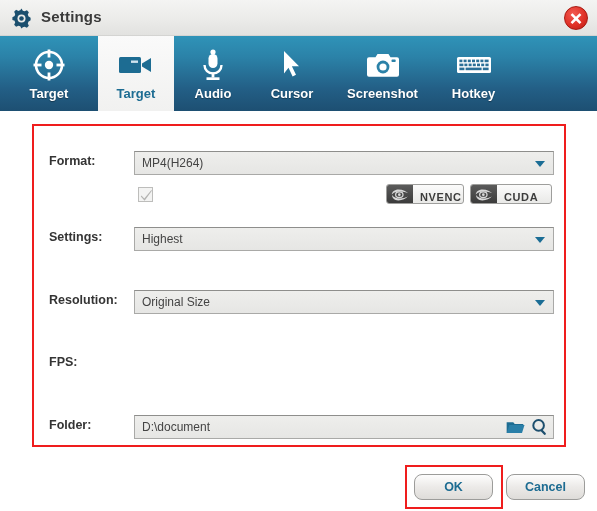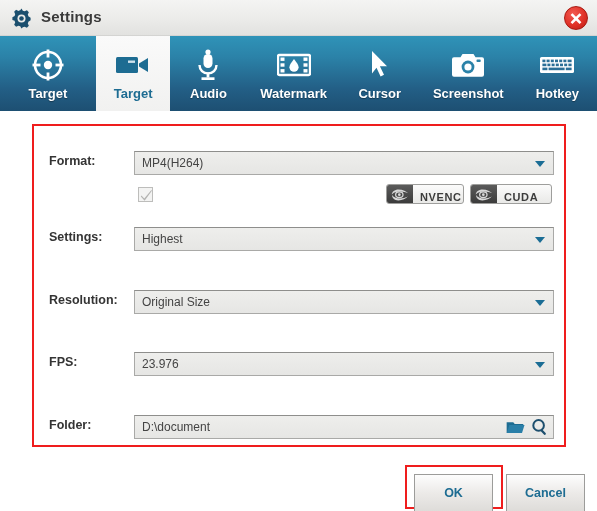--- a/index.html
+++ b/index.html
@@ -184,23 +184,23 @@
   .folder-icons {
     position: absolute;
     right: 4px; top: 2px;
     display: flex; align-items: center; gap: 6px;
   }
   .folder-icons span { cursor: pointer; display: flex; }
 
   
   .btn {
     position: absolute;
-    width: 79px; height: 38px;
+    width: 79px; height: 26px;
     border: 1px solid #9c9c9a;
-    border-radius: 0;
+    border-radius: 8px;
     background: linear-gradient(to bottom, #fdfdfd 0%, #eceae8 50%, #dedcd9 100%);
     font-size: 12.5px; font-weight: bold;
     color: #1d6c92;
     display: flex; align-items: center; justify-content: center;
     box-sizing: border-box;
     cursor: pointer;
   }
   #btn-ok { left: 414px; top: 474px; }
   #btn-cancel { left: 506px; top: 474px; }
   .ok-highlight {
@@ -264,35 +264,20 @@
         <circle cx="15" cy="3" r="2.6" fill="#ffffff"></circle>
         <rect x="10.5" y="5" width="9" height="14" rx="4.5" fill="#ffffff"></rect>
         <path d="M6.5 16c0 5 3.8 8.4 8.5 8.4S23.5 21 23.5 16" fill="none" stroke="#ffffff" stroke-width="2.4"></path>
         <rect x="13.6" y="23.5" width="2.8" height="5" fill="#ffffff"></rect>
         <rect x="8.5" y="28.3" width="13" height="2.7" fill="#ffffff"></rect>
       </svg>
     </span>
     <span class="tab-label">Audio</span>
   </div>
 
-  <div class="tab" id="tab-3" style="width: 96px;">
-    <span class="tab-icon">
-      <svg width="34" height="28" viewBox="0 0 34 28">
-        <rect x="1" y="4" width="32" height="20" rx="1.5" fill="none" stroke="#ffffff" stroke-width="2.4"></rect>
-        <rect x="3.5" y="6.5" width="4" height="3.4" fill="#ffffff"></rect>
-        <rect x="3.5" y="12.3" width="4" height="3.4" fill="#ffffff"></rect>
-        <rect x="3.5" y="18.1" width="4" height="3.4" fill="#ffffff"></rect>
-        <rect x="26.5" y="6.5" width="4" height="3.4" fill="#ffffff"></rect>
-        <rect x="26.5" y="12.3" width="4" height="3.4" fill="#ffffff"></rect>
-        <rect x="26.5" y="18.1" width="4" height="3.4" fill="#ffffff"></rect>
-        <path d="M17 8c3 4 4.6 6.2 4.6 8.2A4.6 4.6 0 0 1 17 20.8a4.6 4.6 0 0 1-4.6-4.6C12.4 14.2 14 12 17 8z" fill="#ffffff"></path>
-      </svg>
-    </span>
-    <span class="tab-label">Watermark</span>
-  </div>
 
   <div class="tab" id="tab-4" style="width: 80px;">
     <span class="tab-icon">
       <svg width="24" height="32" viewBox="0 0 24 32">
         <path d="M4 2l15 15.2h-7.1l4.1 8.6-3.4 1.7-4.1-8.7L4 24.4z" fill="#ffffff"></path>
       </svg>
     </span>
     <span class="tab-label">Cursor</span>
   </div>
 
@@ -393,24 +378,20 @@
 <div class="row" style="top:290px;">
   <div class="row-label">Resolution:</div>
   <div class="field">
     <span class="value">Original Size</span>
     <span class="caret"></span>
   </div>
 </div>
 
 <div class="row" style="top:352px;">
   <div class="row-label">FPS:</div>
-  <div class="field">
-    <span class="value">23.976</span>
-    <span class="caret"></span>
-  </div>
 </div>
 
 <div class="row" style="top:415px;">
   <div class="row-label">Folder:</div>
   <div class="field">
     <span class="value">D:\document</span>
     <span class="folder-icons">
       <span>
         <svg width="19" height="16" viewBox="0 0 20 17">
           <path d="M0.6 3.4h7l1.6 2h9.2l-2.6 9.4H0.6z" fill="#1d6c92"></path>

